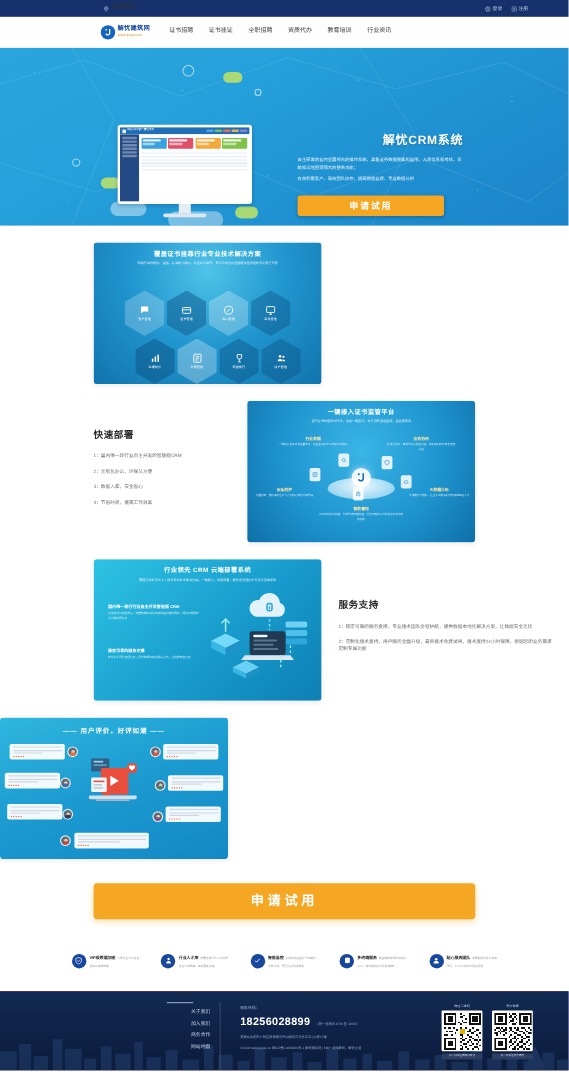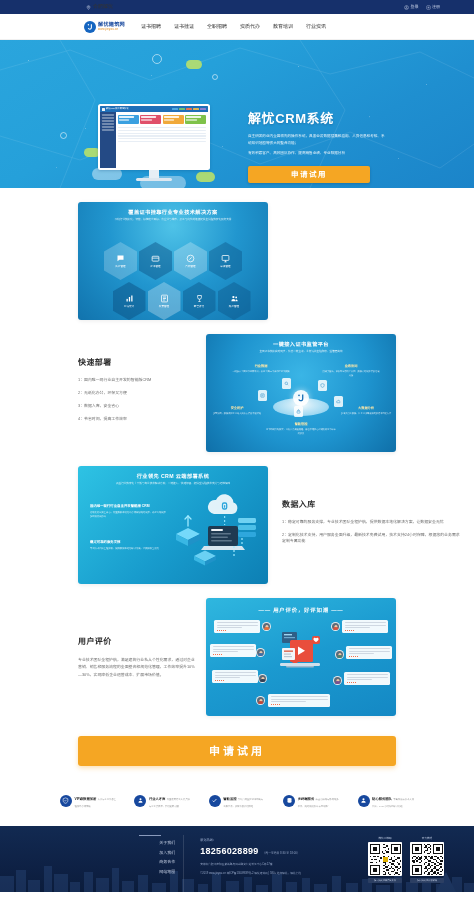--- a/index.html
+++ b/index.html
@@ -74,22 +74,22 @@
   .mon-cards{display:flex;gap:1.6px;}
   .mon-card{flex:1;height:9px;border-radius:1px;padding:1px;}
   .mon-card i{display:block;height:2.2px;background:rgba(255,255,255,.85);border-radius:.4px;width:80%;}
   .mon-card b{display:block;height:1.4px;background:rgba(255,255,255,.55);border-radius:.4px;width:55%;margin-top:1px;}
   .mon-lines{margin-top:3px;display:flex;flex-direction:column;gap:1.6px;}
   .mon-line{height:1.2px;background:#e8eef5;border-radius:.4px;}
   .mon-neck{width:10px;height:8px;background:#e6eef5;margin:0 auto;}
   .mon-base{width:36px;height:3px;background:#dde7f0;border-radius:1.5px;margin:0 auto;}
 
   .hero-copy{position:absolute;left:248px;top:72px;width:138px;}
-  .hero-title{font-size:13px;font-weight:bold;color:#fff;letter-spacing:.6px;
-    text-shadow:0 1px 2px rgba(0,40,80,.25);line-height:1.1;}
+  .hero-title{font-size:10px;font-weight:bold;color:#fff;letter-spacing:.6px;
+    text-shadow:0 1px 2px rgba(0,40,80,.25);line-height:1.1;text-align:right;}
   .hero-desc{margin-top:7px;font-size:3.6px;color:rgba(255,255,255,.92);line-height:1.85;}
   .hero-desc p{margin-bottom:3px;}
   .hero-cta{margin-top:10px;width:122px;height:17px;background:#f5a623;border-radius:2px;
     display:flex;align-items:center;justify-content:center;color:#fff;font-size:7.5px;
     font-weight:bold;letter-spacing:1.5px;box-shadow:0 1px 3px rgba(0,0,0,.18);cursor:pointer;}
 
   
   .content{padding:0 0 6px;background:#fff;}
   .row{display:flex;align-items:center;padding:0 0;margin-top:14px;}
   .row .pic{width:190px;height:118px;border-radius:3px;overflow:hidden;position:relative;
@@ -567,21 +567,21 @@
               </g>
               <g>
                 <path d="M66 52v10" stroke="#9eeaff" stroke-width="1.2" stroke-dasharray="2 2"></path>
                 <path d="M74 44v8" stroke="#9eeaff" stroke-width="1.2" stroke-dasharray="2 2"></path>
               </g>
             </svg>
           </div>
         </div>
       </div>
       <div class="txt">
-        <div class="sec-title">数据入库</div>
+        <div class="sec-title">服务支持</div>
         <ul class="sec-list">
           <li>1：稳定可靠的服务支撑，专业技术团队全程护航，提供数据本地化解决方案，让数据安全无忧</li>
           <li>2：定制化技术支持，用户服务全面升级，最新技术免费试用，技术支持24小时保障，根据您的业务需求定制专属功能</li>
         </ul>
       </div>
     </div>
 
     <div class="row right">
       <div class="pic">
         <div class="pnl pnl-d">
@@ -713,24 +713,20 @@
               <rect x="6" y="20.5" width="9" height="1.3" fill="#d7573f"></rect>
               <rect x="6" y="23.5" width="7" height="1.2" fill="#b9c6d2"></rect>
               <rect x="6" y="26" width="8" height="1.2" fill="#b9c6d2"></rect>
               <rect x="34" y="6" width="8" height="8" rx="2" fill="#e94e3c"></rect>
               <path d="M38 8.3c-.9-1.1-2.6-.5-2.6.9 0 1.1 1.5 2 2.6 2.9 1.1-.9 2.6-1.8 2.6-2.9 0-1.4-1.7-2-2.6-.9z" fill="#fff"></path>
               <rect x="2" y="33" width="40" height="3" rx="1.2" fill="#cfe0ec"></rect>
               <rect x="8" y="36" width="28" height="1.6" rx=".8" fill="#9fb9cd"></rect>
             </svg>
           </div>
         </div>
-      </div>
-      <div class="txt">
-        <div class="sec-title">用户评价</div>
-        <div class="sec-para">专业技术团队全程护航，满足建筑行业私人个性化需求，通过对企业营销、销售和服务流程的全面整合和规范化管理，工作效率提升10%—30%，实现降低企业运营成本、扩展市场价值。</div>
       </div>
     </div>
 
     <div class="bigcta">申请试用</div>
 
     <div class="trust">
       <div class="tb">
         <span class="tb-circle">
           <svg viewBox="0 0 24 24" fill="none" stroke="#fff" stroke-width="2">
             <path d="M12 3l8 3v6c0 5-3.5 8.4-8 9.6C7.5 20.4 4 17 4 12V6z"></path>

